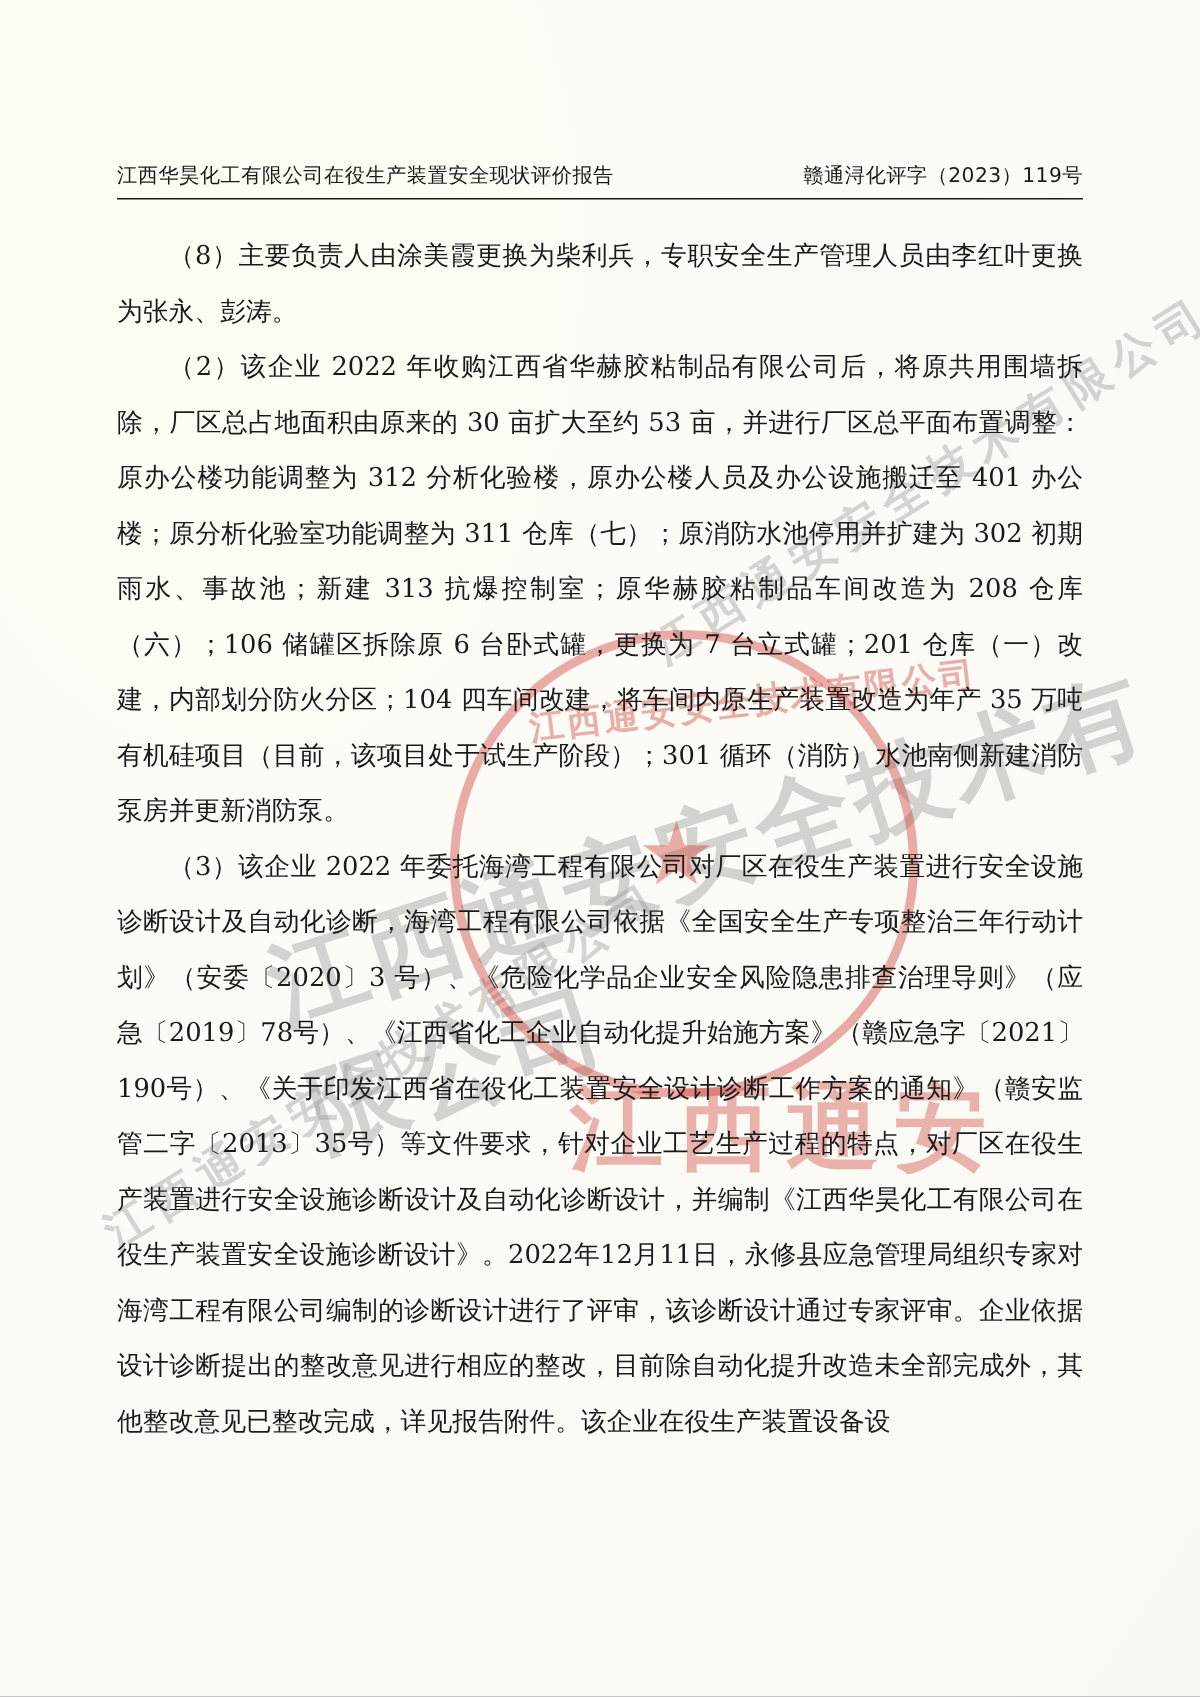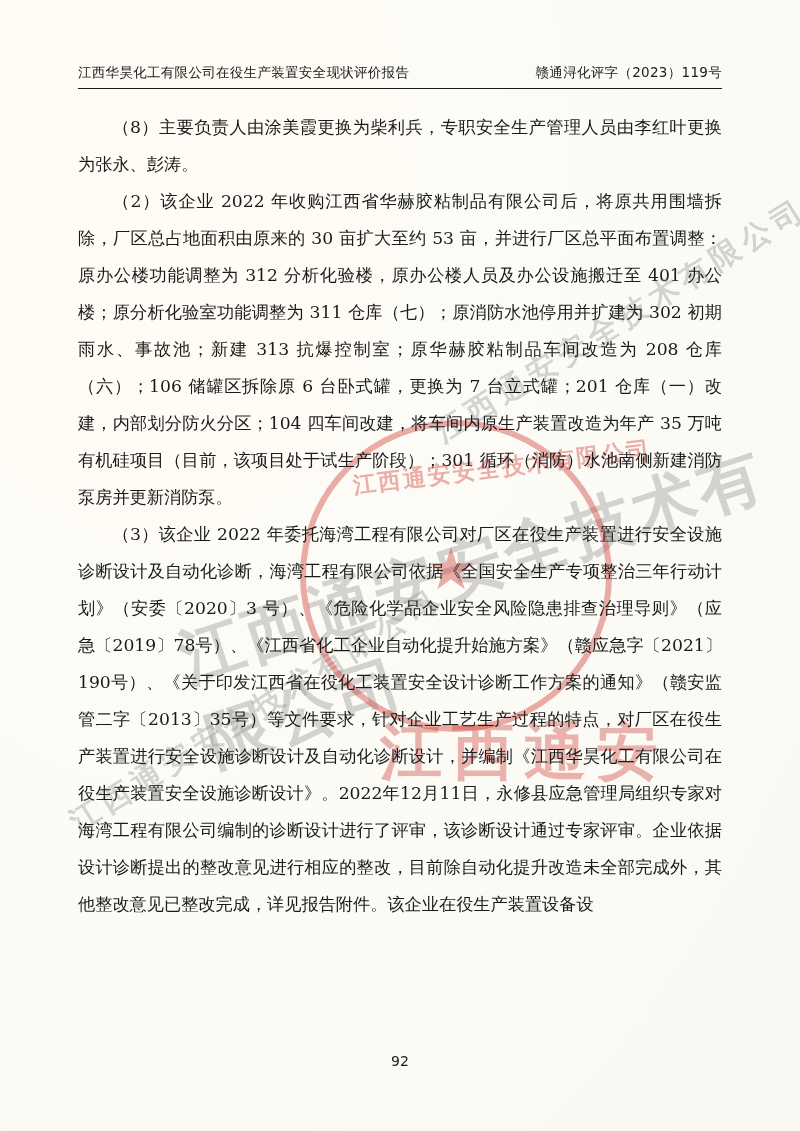--- a/index.html
+++ b/index.html
@@ -32,20 +32,21 @@
   .header {
     position: relative;
     z-index: 3;
     display: flex;
     justify-content: space-between;
     align-items: flex-end;
     padding: 64px 78px 0 78px;
     font-size: 13.5px;
     letter-spacing: 0.3px;
     font-family: "DejaVu Sans", "Liberation Sans", sans-serif;
+    margin-top: 44px;
   }
   .header-left { white-space: nowrap; }
   .header-right { white-space: nowrap; }
   .header-rule {
     position: relative;
     z-index: 3;
     margin: 6px 78px 0 78px;
     border-bottom: 1.2px solid #1a1a1a;
   }
   .body-text {
@@ -152,15 +153,14 @@
   <div class="header-rule"></div>
 
   <div class="content">
     <div class="body-text">
       <p class="para">（8）主要负责人由涂美霞更换为柴利兵，专职安全生产管理人员由李红叶更换为张永、彭涛。</p>
       <p class="para">（2）该企业 2022 年收购江西省华赫胶粘制品有限公司后，将原共用围墙拆除，厂区总占地面积由原来的 30 亩扩大至约 53 亩，并进行厂区总平面布置调整：原办公楼功能调整为 312 分析化验楼，原办公楼人员及办公设施搬迁至 401 办公楼；原分析化验室功能调整为 311 仓库（七）；原消防水池停用并扩建为 302 初期雨水、事故池；新建 313 抗爆控制室；原华赫胶粘制品车间改造为 208 仓库（六）；106 储罐区拆除原 6 台卧式罐，更换为 7 台立式罐；201 仓库（一）改建，内部划分防火分区；104 四车间改建，将车间内原生产装置改造为年产 35 万吨有机硅项目（目前，该项目处于试生产阶段）；301 循环（消防）水池南侧新建消防泵房并更新消防泵。</p>
       <p class="para">（3）该企业 2022 年委托海湾工程有限公司对厂区在役生产装置进行安全设施诊断设计及自动化诊断，海湾工程有限公司依据《全国安全生产专项整治三年行动计划》（安委〔2020〕3 号）、《危险化学品企业安全风险隐患排查治理导则》（应急〔2019〕78号）、《江西省化工企业自动化提升始施方案》（赣应急字〔2021〕190号）、《关于印发江西省在役化工装置安全设计诊断工作方案的通知》（赣安监管二字〔2013〕35号）等文件要求，针对企业工艺生产过程的特点，对厂区在役生产装置进行安全设施诊断设计及自动化诊断设计，并编制《江西华昊化工有限公司在役生产装置安全设施诊断设计》。2022年12月11日，永修县应急管理局组织专家对海湾工程有限公司编制的诊断设计进行了评审，该诊断设计通过专家评审。企业依据设计诊断提出的整改意见进行相应的整改，目前除自动化提升改造未全部完成外，其他整改意见已整改完成，详见报告附件。该企业在役生产装置设备设</p>
     </div>
   </div>
 
-  <div class="page-number">92</div>
 
 </div>
 
 </body></html>

